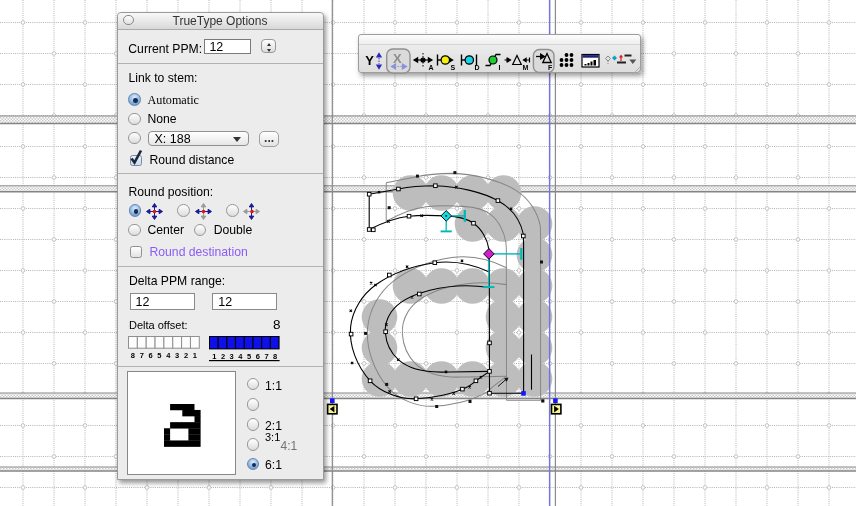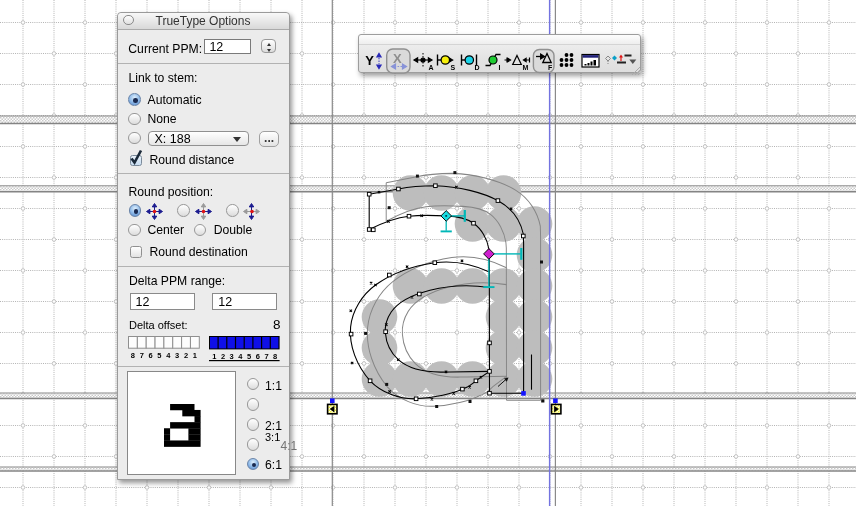--- a/index.html
+++ b/index.html
@@ -487,36 +487,36 @@
         <line x1="249" y1="26" x2="249" y2="30" stroke="#888" stroke-width="1" stroke-dasharray="1 1"></line>
       </g>
       <path d="M 270.3 24.5 l 7 0 l -3.5 4.5 z" fill="#555"></path>
       <g stroke="#aaa" stroke-width="1">
         <line x1="273" y1="40" x2="281" y2="32"></line>
         <line x1="276" y1="40" x2="281" y2="35"></line>
         <line x1="279" y1="40" x2="281" y2="38"></line>
       </g>
     </svg>
   </div>
-<div style="position:absolute;left:116.5px;top:12px;width:173px;height:468px;background:#ececec;border:1px solid #9a9a9a;border-radius:4px 4px 0 0;box-shadow:2px 3px 5px rgba(0,0,0,0.42);font-family:'Liberation Sans',sans-serif">
+<div style="position:absolute;left:116.5px;top:12px;width:207px;height:468px;background:#ececec;border:1px solid #9a9a9a;border-radius:4px 4px 0 0;box-shadow:2px 3px 5px rgba(0,0,0,0.42);font-family:'Liberation Sans',sans-serif">
     <div style="position:absolute;left:0;top:0;width:100%;height:17px;background:linear-gradient(#f8f8f8,#d8d8d8);border-bottom:1px solid #aaa;border-radius:4px 4px 0 0"></div>
     <div style="position:absolute;left:5.5px;top:1.8px;width:10.5px;height:10.5px;border:1.5px solid #8a8a8a;border-radius:50%;background:linear-gradient(#fdfdfd,#e0e0e0)"></div>
     <div style="position:absolute;left:0px;top:0.7px;font-size:12px;line-height:14px;color:#333;white-space:nowrap;width:100%;text-align:center">TrueType Options</div>
     <div style="position:absolute;left:10.8px;top:28.8px;font-size:12.2px;line-height:14.2px;color:#000;white-space:nowrap;">Current PPM:</div>
     <div style="position:absolute;left:86.9px;top:25.9px;width:47px;height:14.8px;background:#fff;border:1px solid #7a7a7a;font-size:12.5px;line-height:15px;padding-left:4px">12</div>
     <div style="position:absolute;left:143.4px;top:26.3px;width:15px;height:14px;border:1px solid #999;border-radius:4px;background:linear-gradient(#fff,#dcdcdc)">
       <div style="position:absolute;left:4.7px;top:3px;width:0;height:0;border-left:2.8px solid transparent;border-right:2.8px solid transparent;border-bottom:3.2px solid #333"></div>
       <div style="position:absolute;left:4.7px;top:8.4px;width:0;height:0;border-left:2.8px solid transparent;border-right:2.8px solid transparent;border-top:3.2px solid #333"></div>
     </div>
     <div style="position:absolute;left:0;top:49.9px;width:100%;height:1px;background:#b2b2b2"></div>
     <div style="position:absolute;left:10.9px;top:58.3px;font-size:12.2px;line-height:14.2px;color:#000;white-space:nowrap;">Link to stem:</div>
     <div style="position:absolute;left:10.900000000000002px;top:80.1px;width:12.6px;height:12.6px;border-radius:50%;background:radial-gradient(circle at 50% 32%, #ddeefc 0%, #8cb8e8 55%, #5585c8 100%);border:1px solid #6a84a8">
       <div style="position:absolute;left:4px;top:4px;width:4.6px;height:4.6px;border-radius:50%;background:#1a2a50"></div>
     </div>
-    <div style="position:absolute;left:30px;top:79.8px;font-size:12.2px;line-height:14.2px;color:#000;white-space:nowrap;">Automatic</div>
+    <div style="position:absolute;left:30px;top:79.8px;font-size:12.2px;line-height:14.2px;color:#000;white-space:nowrap;font-family:Liberation Serif, serif;">Automatic</div>
     <div style="position:absolute;left:10.900000000000002px;top:99.5px;width:12.6px;height:12.6px;border-radius:50%;background:linear-gradient(#ffffff,#dcdcdc);border:1px solid #989898"></div>
     <div style="position:absolute;left:30px;top:99.2px;font-size:12.2px;line-height:14.2px;color:#000;white-space:nowrap;">None</div>
     <div style="position:absolute;left:10.900000000000002px;top:118.8px;width:12.6px;height:12.6px;border-radius:50%;background:linear-gradient(#ffffff,#dcdcdc);border:1px solid #989898"></div>
     <div style="position:absolute;left:30px;top:118px;width:101.5px;height:15.3px;border:1px solid #909090;border-radius:4px;background:linear-gradient(#ffffff,#e6e6e6);font-size:12.5px;line-height:15.5px;padding-left:6px">X: 188<div style="position:absolute;right:7px;top:5.2px;width:0;height:0;border-left:4.2px solid transparent;border-right:4.2px solid transparent;border-top:5px solid #333"></div></div>
     <div style="position:absolute;left:141.7px;top:117.6px;width:19.8px;height:16px;border:1px solid #a0a0a0;border-radius:5px;background:linear-gradient(#fff,#e2e2e2);font-size:12px;line-height:12px;text-align:center;font-weight:bold;color:#333">...</div>
     <div style="position:absolute;left:12.5px;top:141.5px;width:11.5px;height:11.5px;border:1px solid #7a8a9a;border-radius:2.5px;background:linear-gradient(#eaf2fa,#c8ddf2)"></div>
     <svg width="20" height="20" style="position:absolute;left:11px;top:136px">
       <path d="M 2.5 9.5 L 5.5 13.5 L 12 1.5" fill="none" stroke="#1b2a3a" stroke-width="2.6"></path>
     </svg>
     <div style="position:absolute;left:32px;top:140.3px;font-size:12.2px;line-height:14.2px;color:#000;white-space:nowrap;">Round distance</div>
@@ -576,21 +576,21 @@
         <line x1="3.4" y1="6.3" x2="3.4" y2="10.7" stroke-width="0.9"></line>
         <line x1="13.6" y1="6.3" x2="13.6" y2="10.7" stroke-width="0.9"></line>
       </g>
       <circle cx="9.0" cy="8.5" r="1.8" fill="#e01414"></circle>
     </svg>
     <div style="position:absolute;left:10.8px;top:210.60000000000002px;width:12.6px;height:12.6px;border-radius:50%;background:linear-gradient(#ffffff,#dcdcdc);border:1px solid #989898"></div>
     <div style="position:absolute;left:30px;top:210.1px;font-size:12.2px;line-height:14.2px;color:#000;white-space:nowrap;text-align:center;">Center</div>
     <div style="position:absolute;left:76.0px;top:210.60000000000002px;width:12.6px;height:12.6px;border-radius:50%;background:linear-gradient(#ffffff,#dcdcdc);border:1px solid #989898"></div>
     <div style="position:absolute;left:96.2px;top:210.1px;font-size:12.2px;line-height:14.2px;color:#000;white-space:nowrap;">Double</div>
     <div style="position:absolute;left:12.5px;top:233.3px;width:11.5px;height:11.5px;border:1px solid #909090;border-radius:2.5px;background:linear-gradient(#fff,#e2e2e2)"></div>
-    <div style="position:absolute;left:32px;top:232.3px;font-size:12.2px;line-height:14.2px;color:#000000;white-space:nowrap;">Round destination</div>
+    <div style="position:absolute;left:32px;top:232.3px;font-size:12.2px;line-height:14.2px;color:#8b5cf6;white-space:nowrap;">Round destination</div>
     <div style="position:absolute;left:0;top:252.5px;width:100%;height:1px;background:#b2b2b2"></div>
     <div style="position:absolute;left:11.5px;top:261.3px;font-size:12.2px;line-height:14.2px;color:#000;white-space:nowrap;">Delta PPM range:</div>
     <div style="position:absolute;left:12.1px;top:280.4px;width:65px;height:16.8px;background:#fff;border:1px solid #8a8a8a;font-size:12.5px;line-height:17px;padding-left:5px">12</div>
     <div style="position:absolute;left:94.8px;top:280.4px;width:65px;height:16.8px;background:#fff;border:1px solid #8a8a8a;font-size:12.5px;line-height:17px;padding-left:5px">12</div>
     <div style="position:absolute;left:11.5px;top:305.3px;font-size:11px;line-height:14.2px;color:#000;white-space:nowrap;">Delta offset:</div>
     <div style="position:absolute;left:149px;top:304px;font-size:13.5px;line-height:15.5px;color:#000;white-space:nowrap;width:14px;text-align:right">8</div>
     <svg width="75" height="24" style="position:absolute;left:10.8px;top:323.4px">
       <rect x="0.5" y="0.5" width="8.85" height="11.7" fill="#fdfdfd" stroke="#8f8f8f" stroke-width="1"></rect>
       <rect x="9.35" y="0.5" width="8.85" height="11.7" fill="#fdfdfd" stroke="#8f8f8f" stroke-width="1"></rect>
       <rect x="18.2" y="0.5" width="8.85" height="11.7" fill="#fdfdfd" stroke="#8f8f8f" stroke-width="1"></rect>

